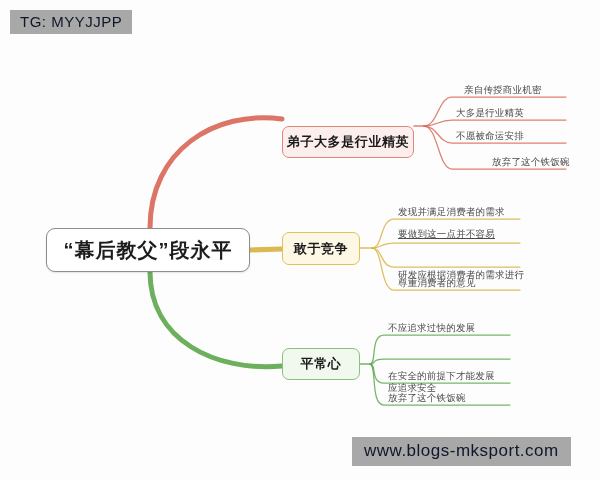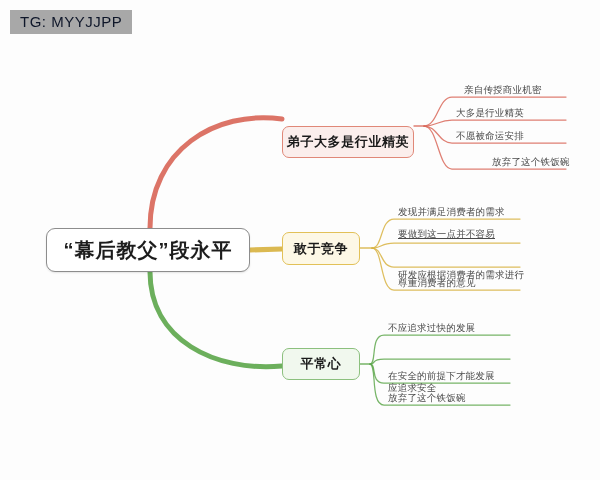--- a/index.html
+++ b/index.html
@@ -152,14 +152,17 @@
       <div class="leaf" style="left: 388px; top: 322px;">不应追求过快的发展</div>
       <div class="leaf" style="left: 388px; top: 346px; margin-top: 36px;">应追求安全</div>
       <div class="leaf" style="left: 388px; top: 370px;">在安全的前提下才能发展</div>
       <div class="leaf" style="left: 388px; top: 392px;">放弃了这个铁饭碗</div>
     </div>
 
   <div class="wm" id="wm-top">
     <span>TG: MYYJJPP</span>
   </div>
 
+  <div class="wm" id="wm-bottom">
+    <span>www.blogs-mksport.com</span>
+  </div>
 
 </div>
 
 </body></html>

